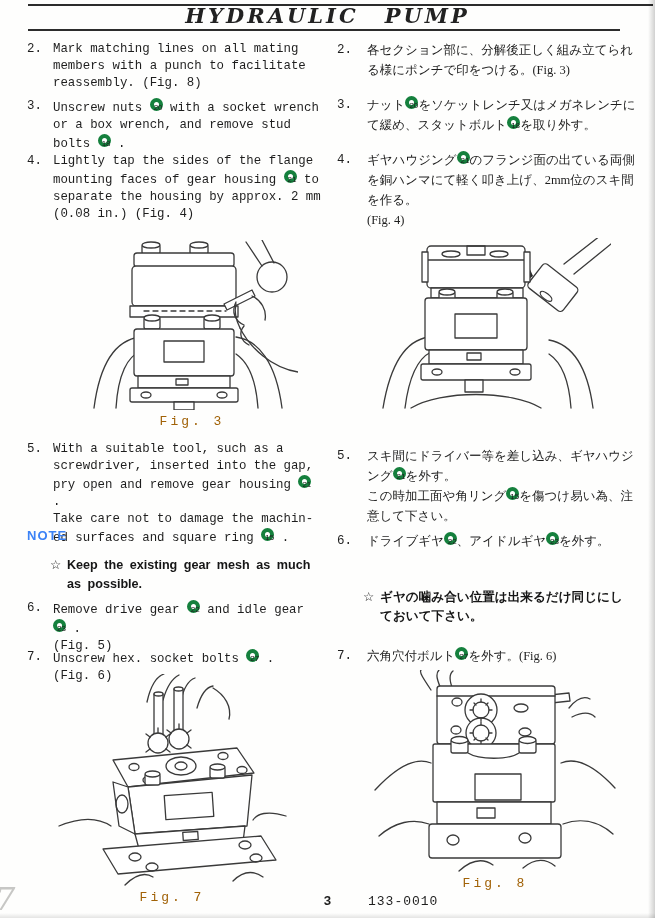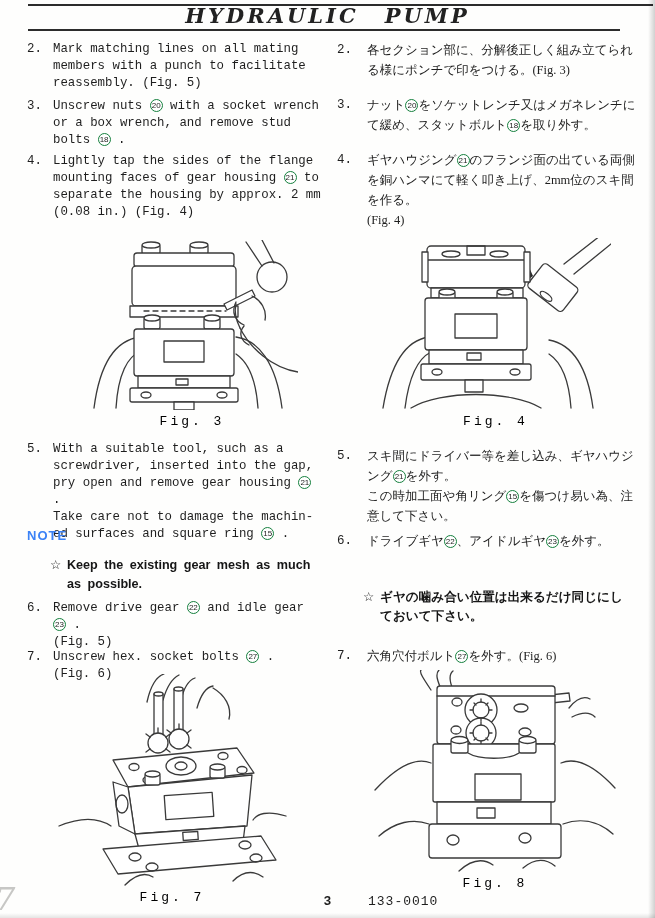--- a/index.html
+++ b/index.html
@@ -30,40 +30,40 @@
   .item{position:absolute;display:flex;font-size:12.4px;line-height:17px;}
   .item .num{flex:0 0 26px;}
   .item .txt{flex:1;white-space:pre-wrap;}
   .jp{
     font-family:"Liberation Serif","DejaVu Serif",serif;
     font-size:12.5px;line-height:20px;
   }
   .jp .num{flex:0 0 30px;font-family:"Liberation Mono","DejaVu Sans Mono",monospace;}
   .circ{
     display:inline-block;box-sizing:border-box;width:13px;height:13px;
-    border:1px solid #15803d;border-radius:50%;
+    border:4px solid #15803d;border-radius:50%;
     font-family:"Liberation Sans","DejaVu Sans",sans-serif;
     font-size:8px;line-height:11px;text-align:center;
     vertical-align:1px;background:#fff;letter-spacing:0;
   }
   .note-h{
     position:absolute;font-family:"Liberation Sans","DejaVu Sans",sans-serif;
     font-weight:bold;font-size:13px;letter-spacing:1px;color:#3b82f6;
   }
   .note-t{
     position:absolute;display:flex;
     font-family:"Liberation Sans","DejaVu Sans",sans-serif;
     font-weight:bold;font-size:12.6px;line-height:19px;
     word-spacing:3px;color:#161616;
   }
   .note-t .star{flex:0 0 17px;}
   figure{position:absolute;margin:0;text-align:center;}
   figure svg{display:block;margin:0 auto;}
   figcaption{
-    font-size:13px;letter-spacing:3px;margin-top:4px;color:#000000;
+    font-size:13px;letter-spacing:3px;margin-top:4px;color:#a16207;
   }
   .footer-page{
     position:absolute;top:894px;left:0;width:655px;text-align:center;
     font-weight:bold;font-size:13px;
   }
   .footer-doc{position:absolute;top:894px;left:368px;font-size:13px;letter-spacing:1px;}
   .margin-mark{
     position:absolute;top:880px;left:-5px;
     font-family:"DejaVu Serif",serif;font-style:italic;
     font-size:32px;color:#c7c7c5;
@@ -78,21 +78,21 @@
 <div class="page">
 
   <div class="rule" style="left:28px;right:2px;top:4px;height:2px;"></div>
   <div class="title">
     <span>HYDRAULIC</span><span class="w2">PUMP</span>
   </div>
   <div class="rule" style="left:28px;width:592px;top:29px;height:1.5px;"></div>
 
   <div class="item" style="left:27px;top:41px;width:296px;">
     <span class="num">2.</span>
-    <span class="txt">Mark matching lines on all mating members with a punch to facilitate reassembly. (Fig. 5)</span>
+    <span class="txt">Mark matching lines on all mating members with a punch to facilitate reassembly. (Fig. 8)</span>
   </div>
   <div class="item" style="left:27px;top:98px;width:296px;">
     <span class="num">3.</span>
     <span class="txt">Unscrew nuts <span class="circ">20</span> with a socket wrench or a box wrench, and remove stud bolts <span class="circ">18</span> .</span>
   </div>
   <div class="item" style="left:27px;top:153px;width:296px;">
     <span class="num">4.</span>
     <span class="txt">Lightly tap the sides of the flange mounting faces of gear housing <span class="circ">21</span> to separate the housing by approx. 2 mm (0.08 in.) (Fig. 4)</span>
   </div>
 
@@ -274,21 +274,20 @@
       <rect class="lineart" x="74" y="76" width="42" height="24"></rect>
 
       <rect class="lineart fillw" x="48" y="112" width="94" height="14"></rect>
       <rect class="lineart" x="86" y="115" width="14" height="7"></rect>
       <rect class="lineart fillw" x="40" y="126" width="110" height="16" rx="2"></rect>
       <ellipse class="lineart" cx="56" cy="134" rx="5" ry="3"></ellipse>
       <ellipse class="lineart" cx="134" cy="134" rx="5" ry="3"></ellipse>
       <rect class="lineart fillw" x="84" y="142" width="18" height="12"></rect>
       <path class="lineart" d="M30,170 C60,152 130,152 160,170"></path>
     </svg>
-    <figcaption>Fig. 4</figcaption>
   </figure>
 
   <div class="item jp" style="left:337px;top:446px;width:308px;">
     <span class="num">5.</span>
     <span class="txt">スキ間にドライバー等を差し込み、ギヤハウジング<span class="circ">21</span>を外す。
 この時加工面や角リング<span class="circ">15</span>を傷つけ易い為、注意して下さい。</span>
   </div>
   <div class="item jp" style="left:337px;top:531px;width:308px;">
     <span class="num">6.</span>
     <span class="txt">ドライブギヤ<span class="circ">22</span>、アイドルギヤ<span class="circ">23</span>を外す。</span>

